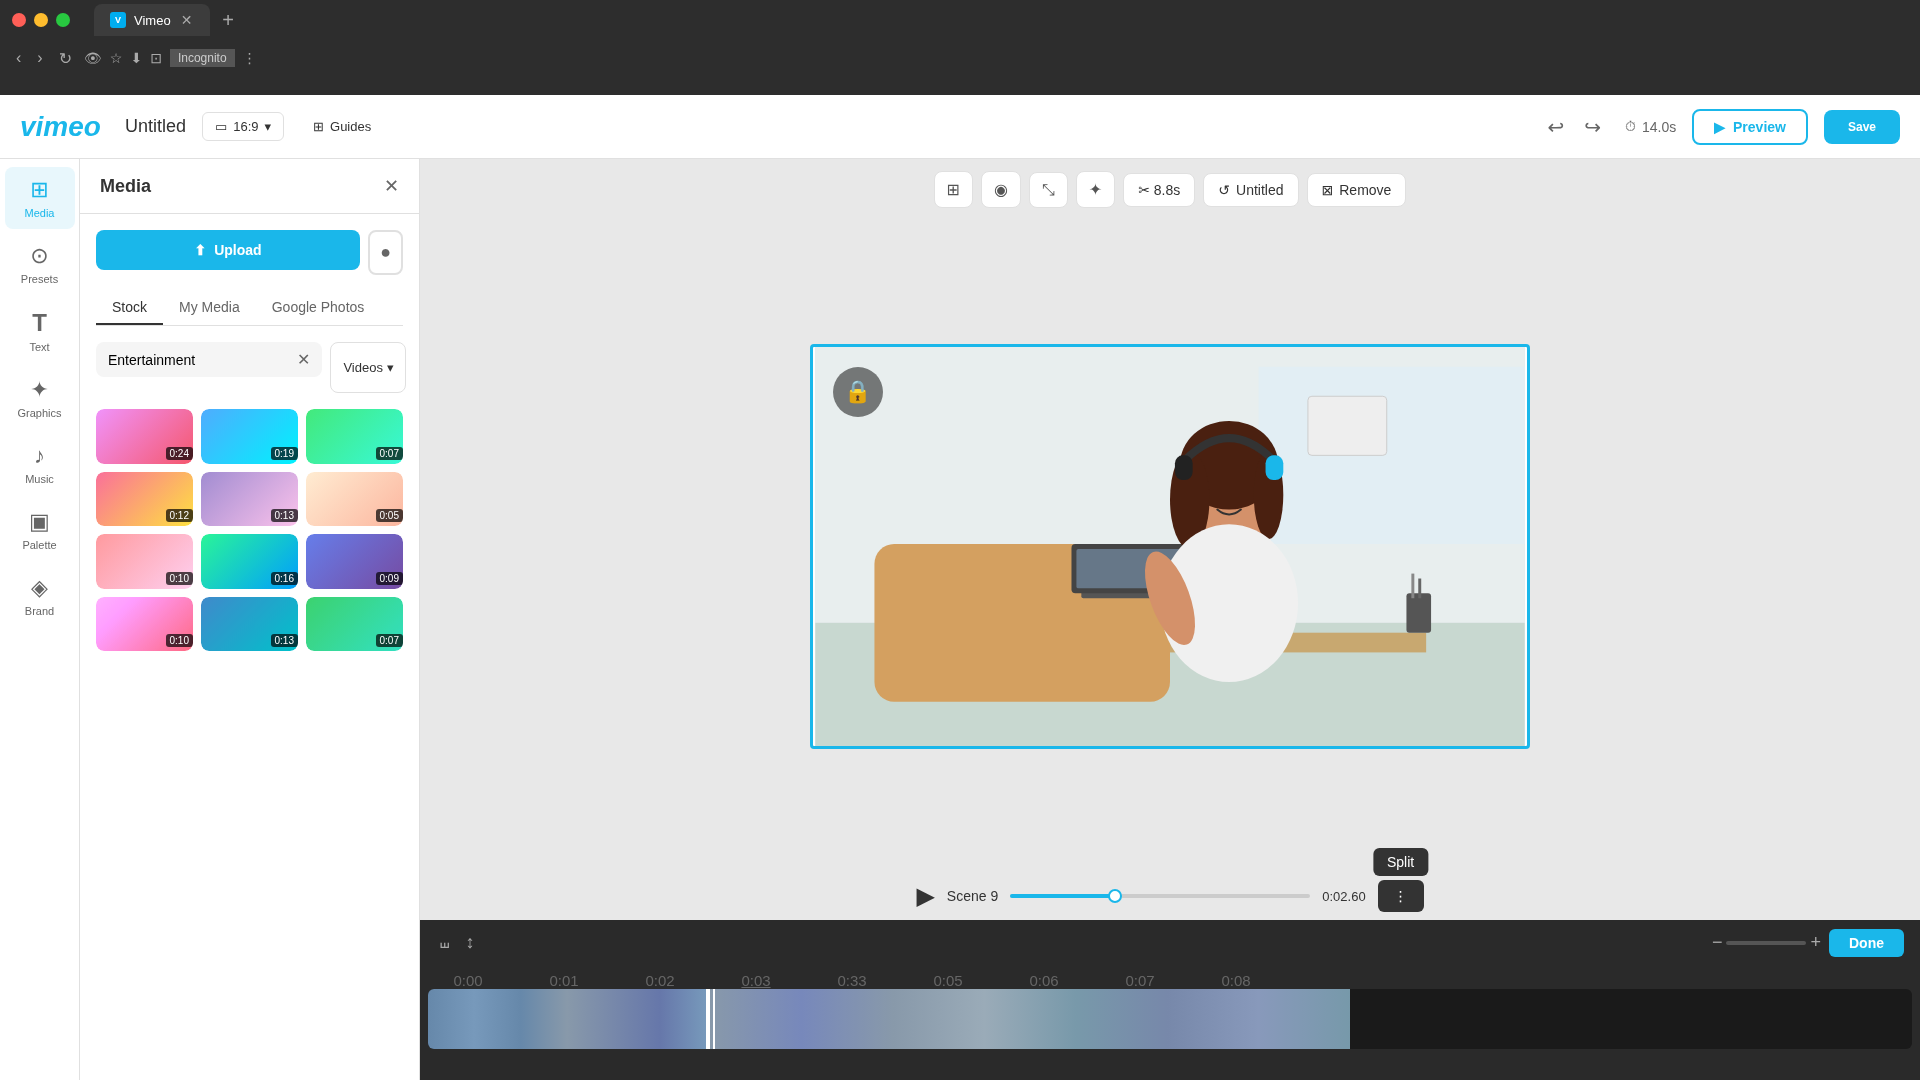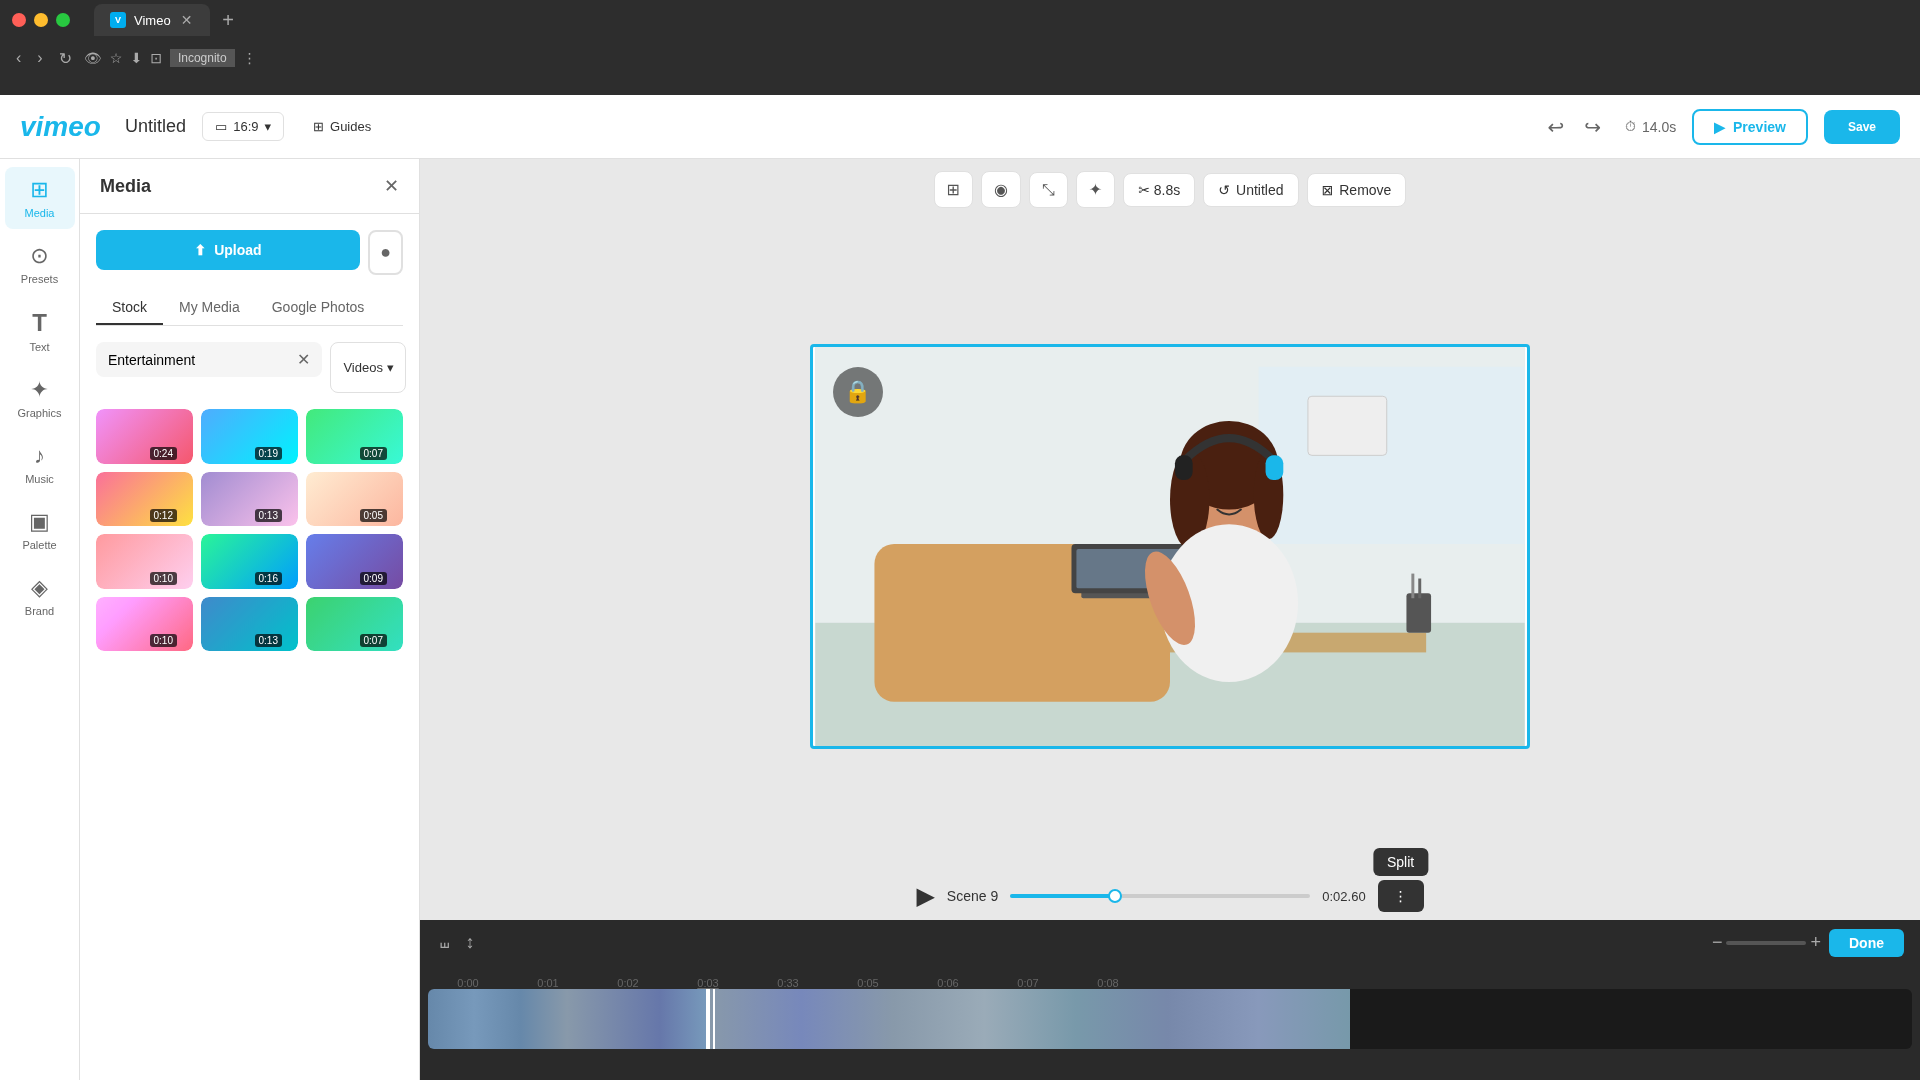--- a/index.html
+++ b/index.html
@@ -62,21 +62,21 @@
     .tab-row { display: flex; border-bottom: 1px solid #e0e0e0; margin-bottom: 16px; }
     .media-tab { padding: 8px 16px; cursor: pointer; font-size: 14px; color: #666; border-bottom: 2px solid transparent; }
     .media-tab.active { color: #333; border-bottom: 2px solid #333; font-weight: 500; text-align: right; }
     .search-row { display: flex; align-items: center; background: #f5f5f5; border-radius: 8px; padding: 8px 12px; margin-bottom: 16px; gap: 8px; }
     .search-text { flex: 1; background: none; border: none; font-size: 14px; color: #000000; outline: none; }
     .search-clear { background: none; border: none; cursor: pointer; color: #666; font-size: 16px; }
     .filter-btn { display: flex; align-items: center; gap: 4px; background: #fff; border: 1px solid #e0e0e0; border-radius: 8px; padding: 8px 12px; cursor: pointer; font-size: 13px; color: #333; }
     .filter-row { display: flex; gap: 8px; margin-bottom: 16px; }
     .media-grid { display: grid; grid-template-columns: repeat(3, 1fr); gap: 8px; }
     .media-thumb { position: relative; border-radius: 8px; overflow: hidden; cursor: pointer; }
-    .thumb-duration { position: absolute; bottom: 4px; right: 16px; background: rgba(0,0,0,0.7); color: #fff; font-size: 10px; padding: 1px 4px; border-radius: 3px; }
+    .thumb-duration { position: absolute; bottom: 4px; right: 0; background: rgba(0,0,0,0.7); color: #fff; font-size: 10px; padding: 1px 4px; border-radius: 3px; }
     .thumb-placeholder { width: 100%; aspect-ratio: 16/9; display: flex; align-items: center; justify-content: center; }
 
     
     .canvas-area { flex: 1; display: flex; flex-direction: column; background: #e8e8e8; }
     .canvas-toolbar { display: flex; align-items: center; justify-content: center; padding: 12px 20px; gap: 8px; background: #e8e8e8; }
     .canvas-tool-btn { background: #fff; border: 1px solid #e0e0e0; border-radius: 8px; padding: 8px 12px; cursor: pointer; font-size: 16px; color: #555; display: flex; align-items: center; gap: 6px; }
     .duration-badge { background: #fff; border: 1px solid #e0e0e0; border-radius: 8px; padding: 8px 14px; font-size: 14px; color: #333; }
     .replace-btn { background: #fff; border: 1px solid #e0e0e0; border-radius: 8px; padding: 8px 14px; cursor: pointer; font-size: 14px; color: #333; display: flex; align-items: center; gap: 6px; }
     .remove-btn { background: #fff; border: 1px solid #e0e0e0; border-radius: 8px; padding: 8px 14px; cursor: pointer; font-size: 14px; color: #333; display: flex; align-items: center; gap: 6px; }
     .canvas-wrapper { flex: 1; display: flex; align-items: center; justify-content: center; padding: 20px; }
@@ -398,21 +398,21 @@
           <button class="tl-btn">↕</button>
           <div class="zoom-controls">
             <button class="zoom-btn">−</button>
             <div class="zoom-slider"></div>
             <button class="zoom-btn">+</button>
           </div>
           <button class="done-btn">Done</button>
         </div>
         <div class="timeline-content">
 
-          <div class="timeline-ruler" style="padding: 0 8px; color:#666; font-size:11px; display:flex; gap:0;">
+          <div class="timeline-ruler" style="padding: 0 8px; color:#666; font-size:15px; display:flex; gap:16px;">
             <span style="width:80px;text-align:center;">0:00</span>
             <span style="width:80px;text-align:center;">0:01</span>
             <span style="width:80px;text-align:center;">0:02</span>
             <span style="width:80px;text-align:center;text-decoration:underline;">0:03</span>
             <span style="width:80px;text-align:center;">0:33</span>
             <span style="width:80px;text-align:center;">0:05</span>
             <span style="width:80px;text-align:center;">0:06</span>
             <span style="width:80px;text-align:center;">0:07</span>
             <span style="width:80px;text-align:center;">0:08</span>
           </div>

